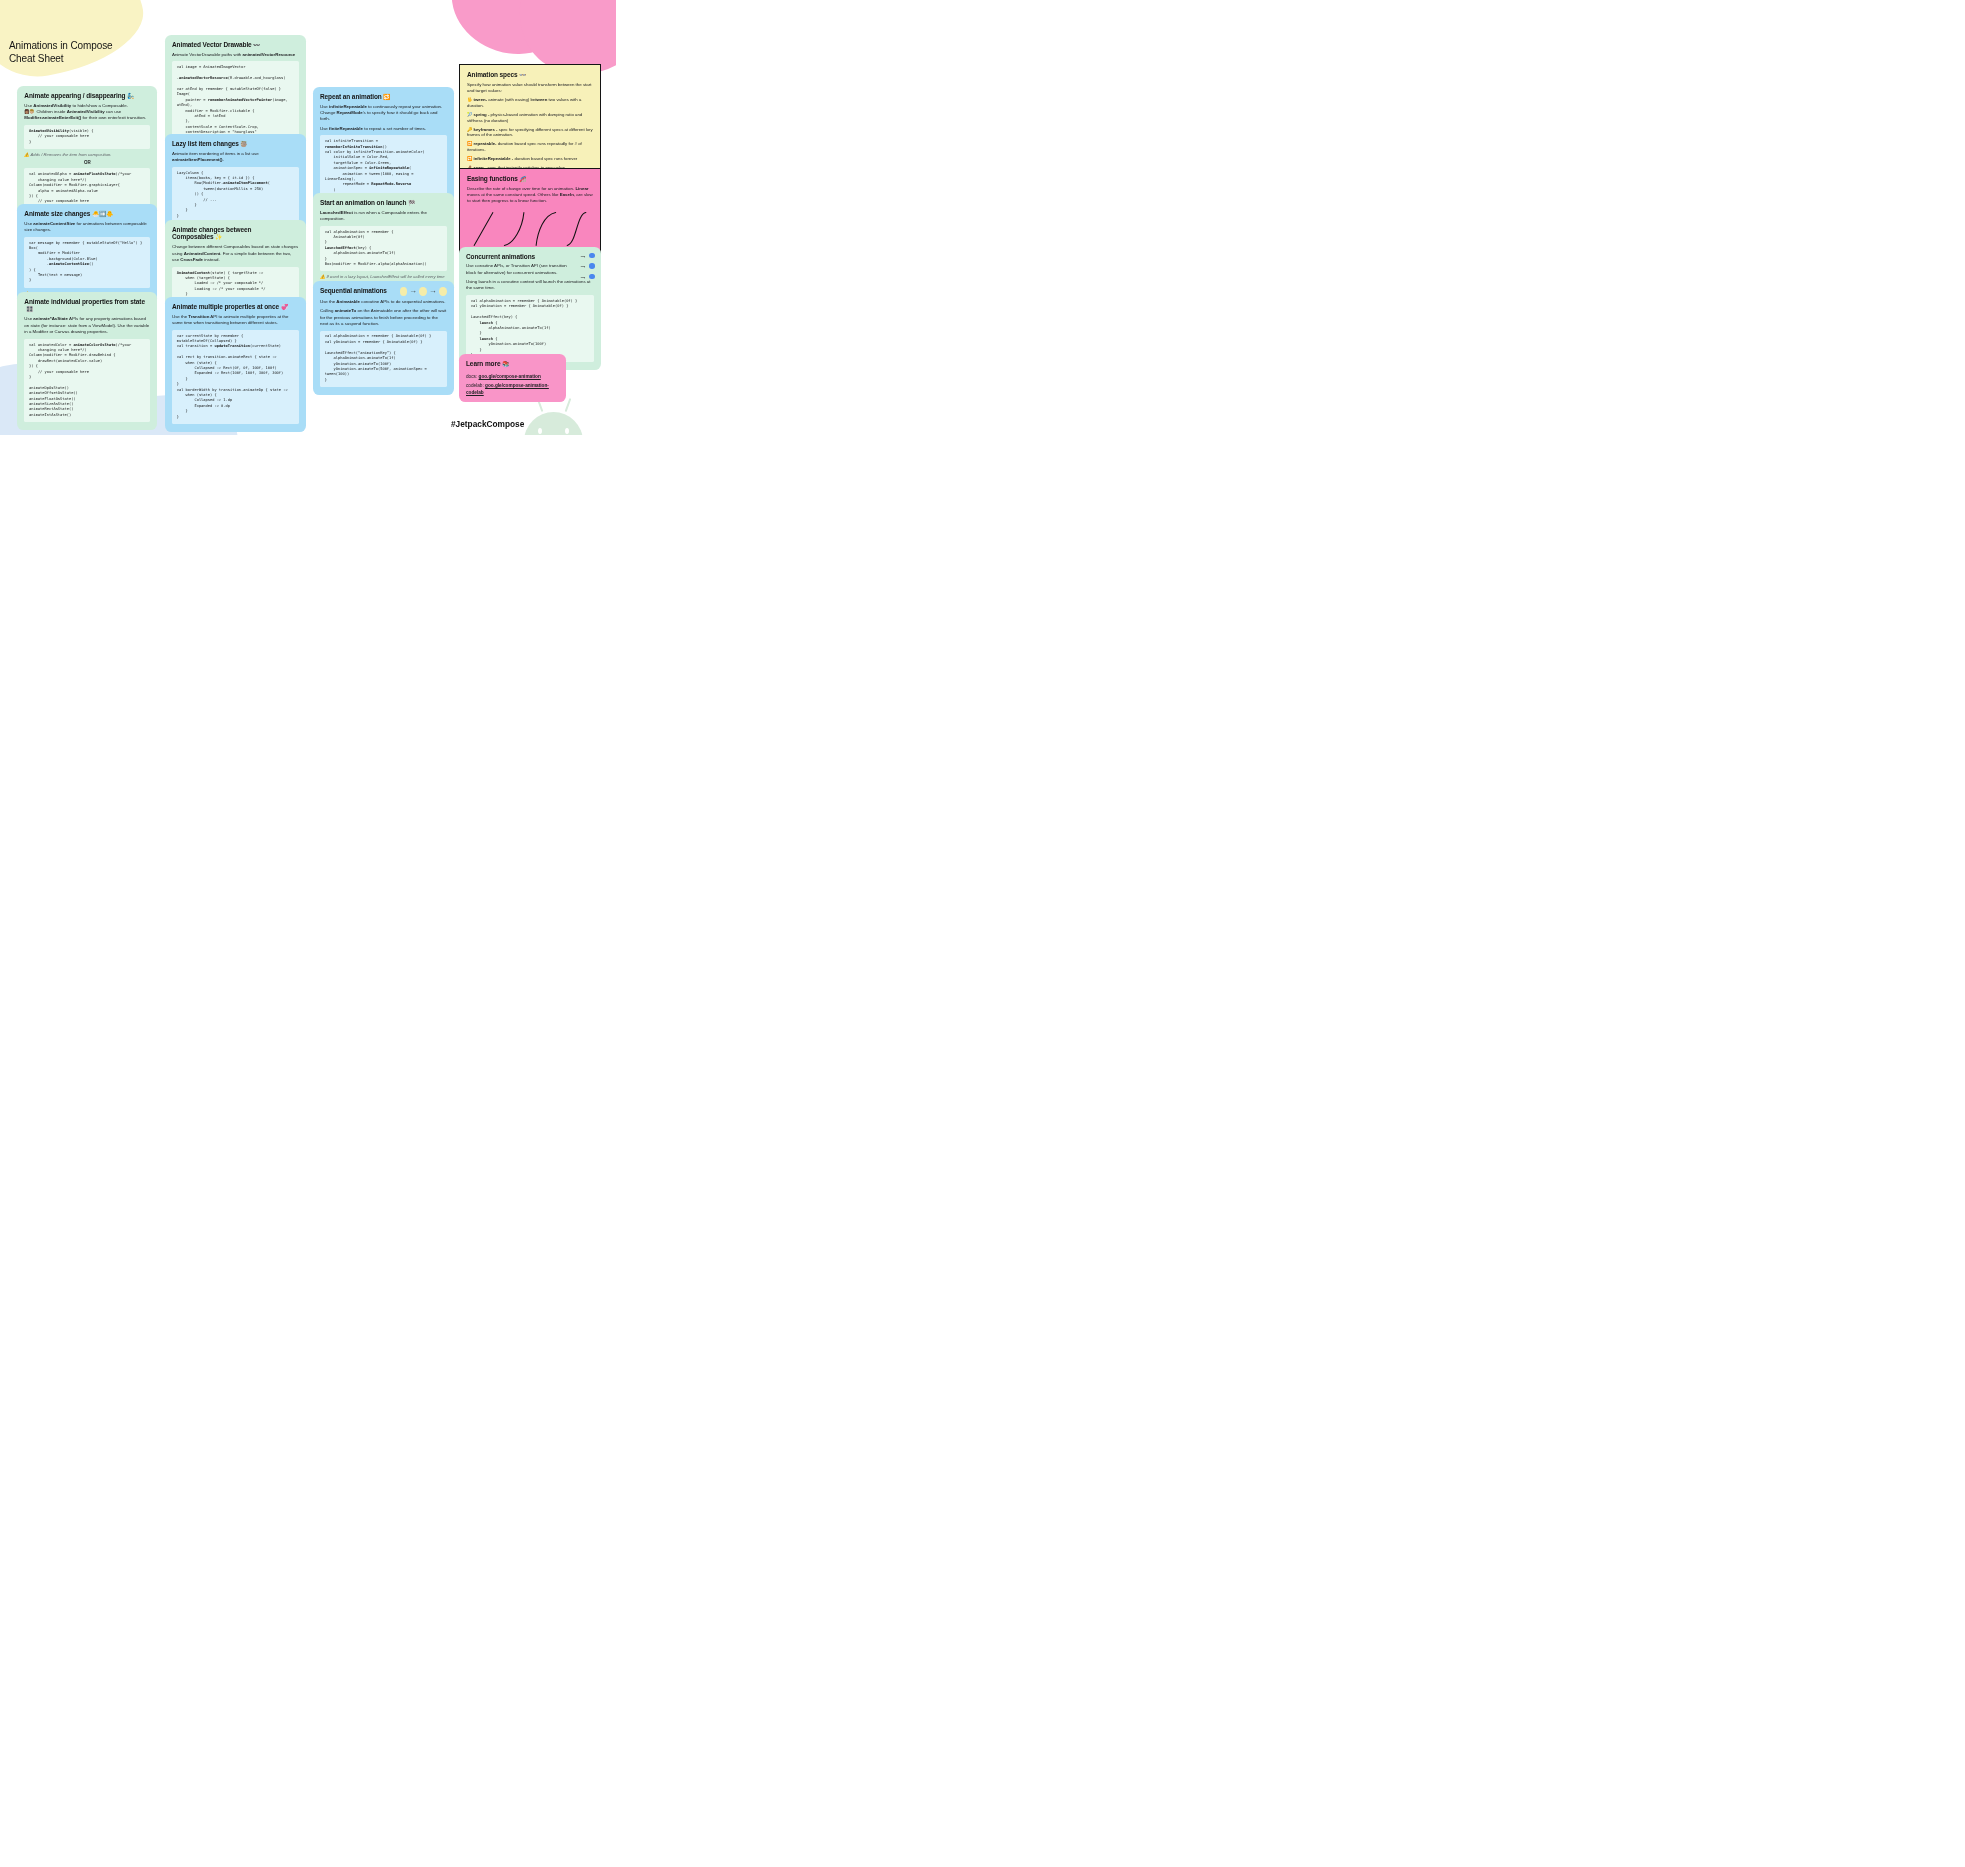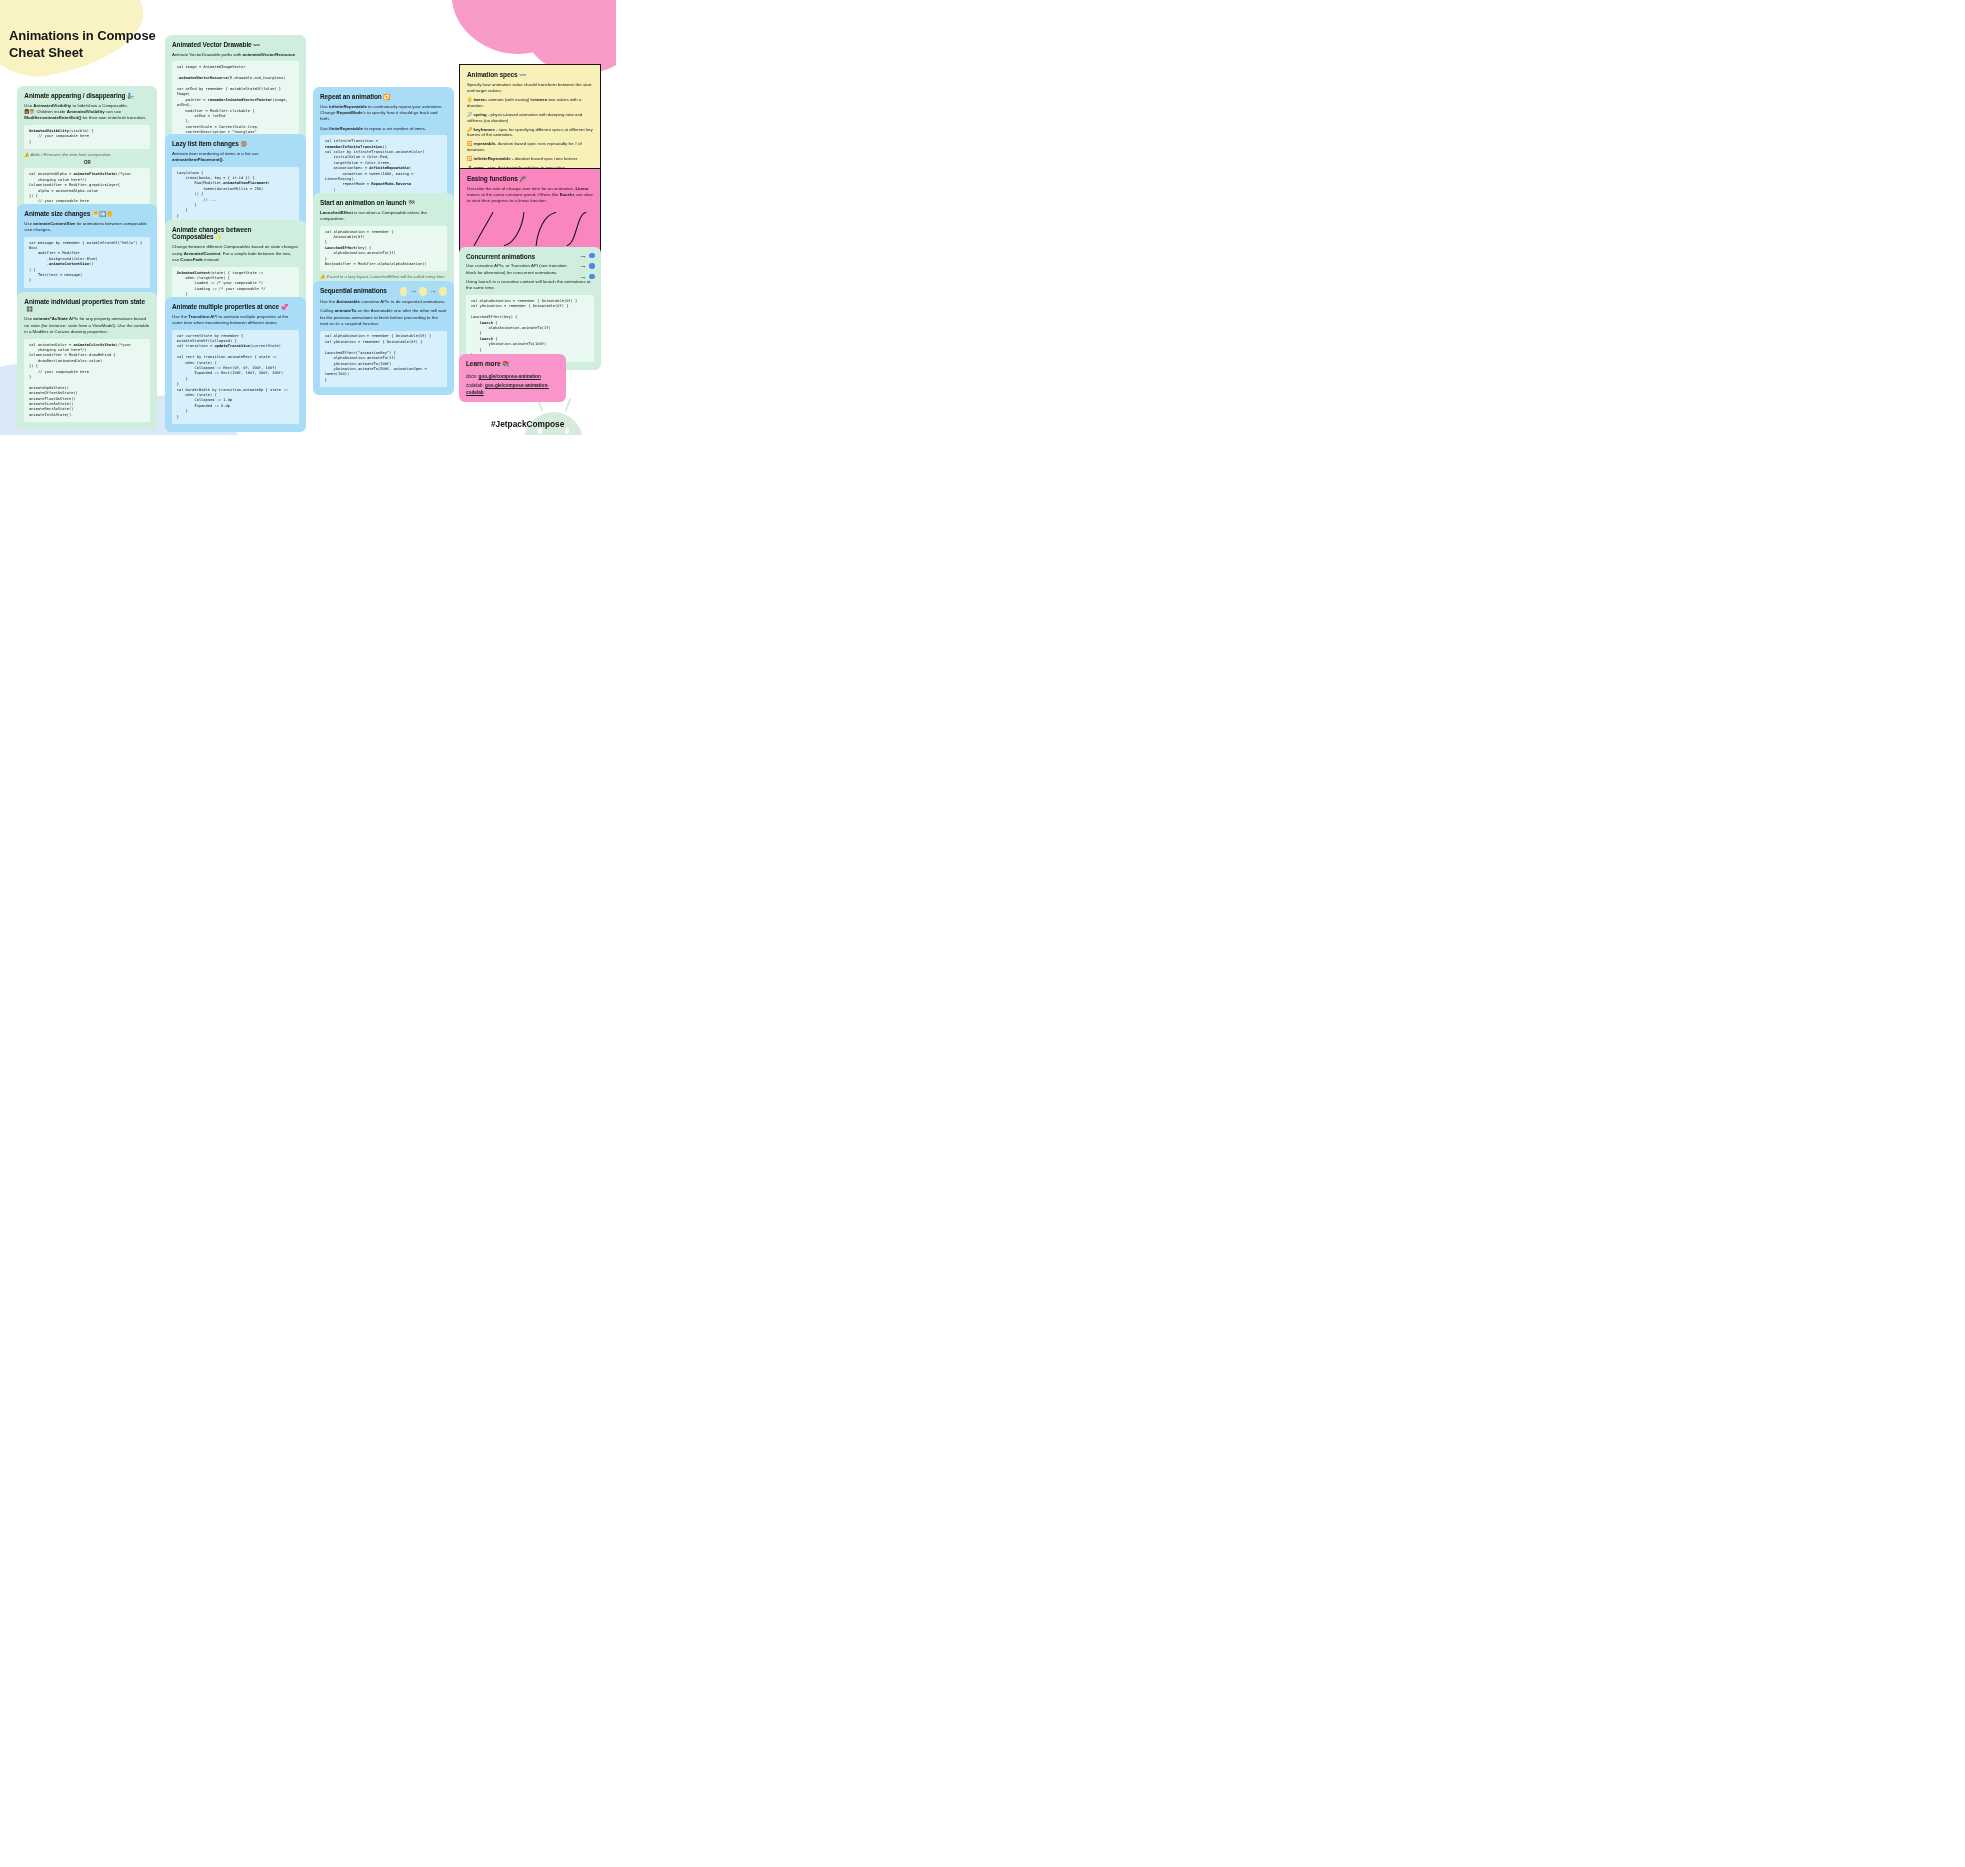--- a/index.html
+++ b/index.html
@@ -6,23 +6,23 @@
   body{width:616px;height:435px;position:relative;overflow:hidden;background:#fff;
        font-family:"Liberation Sans",sans-serif;color:#202124;}
   .blob{position:absolute;z-index:0;}
   .blob-yellow{left:-27.5px;top:-49px;width:169px;height:122px;background:#F9F3C4;
       border-radius:45% 55% 62% 38% / 45% 60% 40% 55%;transform:rotate(-10deg);}
   .blob-pink-a{left:451px;top:-50px;width:122px;height:103px;background:#F99BC9;border-radius:50%;transform:rotate(18deg);}
   .blob-pink-b{left:520px;top:-46px;width:126px;height:120px;background:#F99BC9;border-radius:48%;transform:rotate(-12deg);}
   .blob-blue-a{left:-51px;top:365px;width:197px;height:130px;background:#DAE8F7;border-radius:50%;transform:rotate(12deg);}
   .blob-blue-b{left:77px;top:396px;width:161px;height:98px;background:#DAE8F7;border-radius:50%;transform:rotate(-8deg);}
 
-  .page-title{position:absolute;left:9px;top:27px;z-index:2;font-size:13px;font-weight:700;
+  .page-title{position:absolute;left:9px;top:39px;z-index:2;font-size:10px;font-weight:400;
       line-height:1.32;color:#151515;white-space:pre-line;letter-spacing:-0.1px;}
-  .hashtag{position:absolute;left:451px;top:419px;z-index:2;font-size:8.3px;font-weight:700;color:#111;margin-left:40px;}
+  .hashtag{position:absolute;left:451px;top:419px;z-index:2;font-size:8.3px;font-weight:700;color:#111;}
 
   .card{position:absolute;z-index:2;border-radius:6.3px;padding:5.5px 7px 4.7px;box-sizing:border-box;}
   .green{background:#CFEEDD;}
   .blue{background:#A9DDF7;}
   .yellow{background:#F7F1B9;border:1.2px solid #141414;border-radius:0;}
   .pinkb{background:#F986BE;border:1.2px solid #141414;border-radius:0;}
   .pink{background:#F995C8;}
 
   .card-head{display:flex;align-items:center;justify-content:space-between;margin:0 0 3.1px;}
   .card h2{font-size:6.5px;margin:0;letter-spacing:-0.1px;color:#161616;line-height:1.2;}

